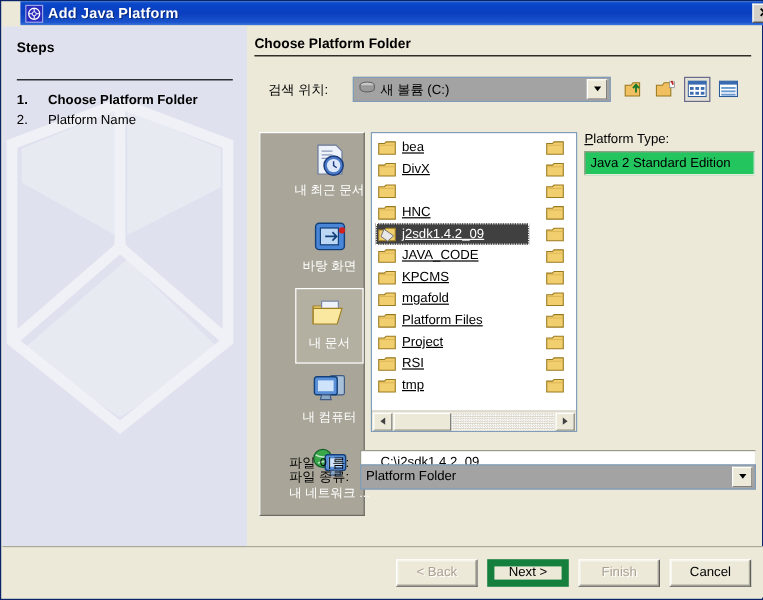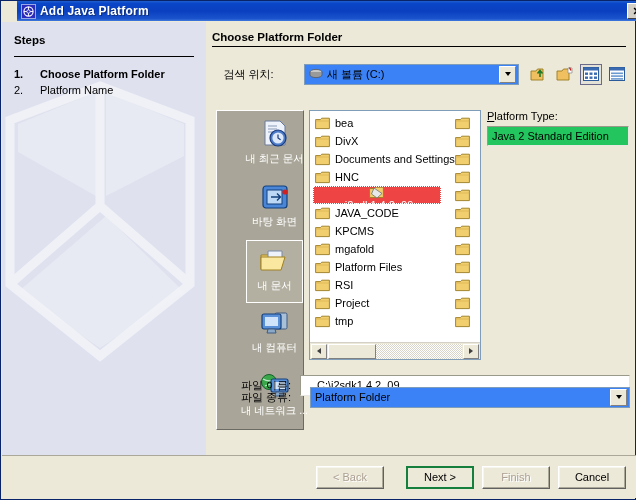--- a/index.html
+++ b/index.html
@@ -62,21 +62,21 @@
   }
   .cube-wm {
     position: absolute; left: -8px; top: 34px;
     width: 212px; height: 330px;
     opacity: 0.55;
     pointer-events: none;
   }
   .steps-inner { position: relative; padding: 12px 10px 0 12px; }
   .steps-title {
     font-size: 11.5px; font-weight: bold; color: #000;
-    margin-bottom: 10px;
+    margin-bottom: 20px;
   }
   .steps-rule {
     height: 0; border-top: 1px solid #000;
     margin: 0 2px 11px 0;
   }
   .step-row { display: flex; margin-bottom: 4px; font-size: 11px; }
   .step-num { width: 26px; flex: none; color: #000; }
   .step-lbl { color: #000; }
   .step-row.active .step-num,
   .step-row.active .step-lbl { font-weight: bold; }
@@ -97,24 +97,24 @@
   .lookin-row {
     position: absolute; left: 6px; top: 40px;
     width: 418px; height: 24px;
     display: flex; align-items: center;
   }
   .lookin-label {
     width: 82px; flex: none; text-align: center;
     padding-right: 9px; font-size: 11px; color: #000;
   }
   .combo {
-    height: 21px; background: #3b82f6;
+    height: 21px; background: #a3a3a3;
     border: 1px solid #7f9db9;
     display: flex; align-items: center;
-    font-size: 11px; color: #000; margin-left: 10px;
+    font-size: 11px; color: #000;
   }
   .combo.lookin { width: 215px; flex: none; }
   .combo-text { flex: 1; padding-left: 4px; white-space: nowrap; overflow: hidden; display:flex; align-items:center; gap:4px;}
   .combo-arrow {
     width: 17px; height: 17px; margin: 0 2px 0 0; flex: none;
     background: #ece9d8;
     border: 1px solid #ffffff;
     border-right-color: #808080; border-bottom-color: #808080;
     display: flex; align-items: center; justify-content: center;
   }
@@ -172,26 +172,25 @@
   .fl-cols { position: absolute; left: 0; top: 0; right: 0; bottom: 18px; display: flex; }
   .fl-col { padding: 3px 0 0 3px; }
   .fl-col.c1 { width: 140px; flex: none; }
   .fl-col.c2 { flex: 1; }
   .fl-item {
     height: 18px; display: flex; align-items: center;
     padding-left: 2px; font-size: 11px; color: #000;
     white-space: nowrap;
   }
   .fl-item .ico { width: 18px; flex: none; display: flex; align-items: center; }
-  .fl-item .nm { padding-left: 2px; }
+  .fl-item .nm { padding-left: 2px; text-decoration: underline; }
   .fl-item.sel {
-    background: #ef4444; color: #ffffff;
+    background: #404040; color: #ffffff;
     outline: 1px dotted #ffffff; outline-offset: -1px;
     width: 128px;
-    flex-direction: column;
   }
   .hscroll {
     position: absolute; left: 0; right: 0; bottom: 0; height: 17px;
     background: #ece9d8;
     border-top: 1px solid #d4d0c8;
     display: flex; align-items: center;
   }
   .hs-btn {
     width: 16px; height: 15px; flex: none; margin: 0 1px;
     background: #ece9d8;
@@ -257,21 +256,21 @@
   .btn {
     width: 68px; height: 23px;
     background: #ece9d8;
     border: 1px solid #ffffff;
     border-right-color: #606060; border-bottom-color: #606060;
     box-shadow: inset -1px -1px 0 #aca899, inset 1px 1px 0 #f6f5ee;
     display: flex; align-items: center; justify-content: center;
     font-size: 11px; color: #000;
   }
   .btn.disabled { color: #aca094; text-shadow: 1px 1px 0 #ffffff; }
-  .btn.default { border: 2px solid #15803d; box-shadow: none; margin-left: 14px; }
+  .btn.default { border: 6px solid #15803d; box-shadow: none; }
 </style>
 </head>
 <body>
 
 <div id="app">
 
   <div class="titlebar">
     <div class="tb-icon">
       <svg width="11" height="11" viewBox="0 0 11 11">
         <circle cx="5.5" cy="5.5" r="4.6" fill="none" stroke="#ffffff" stroke-width="1.1"></circle>
@@ -457,21 +456,20 @@
               </span>
             <span class="nm">DivX</span>
           </div>
           <div class="fl-item">
             <span class="ico">
                 <svg width="15" height="13" viewBox="0 0 15 13">
                   <path d="M0.6 2.6 L5.4 2.6 L6.7 1.2 L14.4 1.2 L14.4 11.6 L0.6 11.6 Z" fill="#f2cf6e" stroke="#9a7a20" stroke-width="0.9"></path>
                   <path d="M0.6 4 L14.4 4" stroke="#d8b050" stroke-width="0.7"></path>
                 </svg>
               </span>
-            <span class="nm">Documents and Settings</span>
           </div>
           <div class="fl-item">
             <span class="ico">
                 <svg width="15" height="13" viewBox="0 0 15 13">
                   <path d="M0.6 2.6 L5.4 2.6 L6.7 1.2 L14.4 1.2 L14.4 11.6 L0.6 11.6 Z" fill="#f2cf6e" stroke="#9a7a20" stroke-width="0.9"></path>
                   <path d="M0.6 4 L14.4 4" stroke="#d8b050" stroke-width="0.7"></path>
                 </svg>
               </span>
             <span class="nm">HNC</span>
           </div>
@@ -520,30 +518,30 @@
               </span>
             <span class="nm">Platform Files</span>
           </div>
           <div class="fl-item">
             <span class="ico">
                 <svg width="15" height="13" viewBox="0 0 15 13">
                   <path d="M0.6 2.6 L5.4 2.6 L6.7 1.2 L14.4 1.2 L14.4 11.6 L0.6 11.6 Z" fill="#f2cf6e" stroke="#9a7a20" stroke-width="0.9"></path>
                   <path d="M0.6 4 L14.4 4" stroke="#d8b050" stroke-width="0.7"></path>
                 </svg>
               </span>
+            <span class="nm">Project</span>
+          </div>
+          <div class="fl-item">
+            <span class="ico">
+                <svg width="15" height="13" viewBox="0 0 15 13">
+                  <path d="M0.6 2.6 L5.4 2.6 L6.7 1.2 L14.4 1.2 L14.4 11.6 L0.6 11.6 Z" fill="#f2cf6e" stroke="#9a7a20" stroke-width="0.9"></path>
+                  <path d="M0.6 4 L14.4 4" stroke="#d8b050" stroke-width="0.7"></path>
+                </svg>
+              </span>
             <span class="nm">RSI</span>
-          </div>
-          <div class="fl-item">
-            <span class="ico">
-                <svg width="15" height="13" viewBox="0 0 15 13">
-                  <path d="M0.6 2.6 L5.4 2.6 L6.7 1.2 L14.4 1.2 L14.4 11.6 L0.6 11.6 Z" fill="#f2cf6e" stroke="#9a7a20" stroke-width="0.9"></path>
-                  <path d="M0.6 4 L14.4 4" stroke="#d8b050" stroke-width="0.7"></path>
-                </svg>
-              </span>
-            <span class="nm">Project</span>
           </div>
           <div class="fl-item">
             <span class="ico">
                 <svg width="15" height="13" viewBox="0 0 15 13">
                   <path d="M0.6 2.6 L5.4 2.6 L6.7 1.2 L14.4 1.2 L14.4 11.6 L0.6 11.6 Z" fill="#f2cf6e" stroke="#9a7a20" stroke-width="0.9"></path>
                   <path d="M0.6 4 L14.4 4" stroke="#d8b050" stroke-width="0.7"></path>
                 </svg>
               </span>
             <span class="nm">tmp</span>
           </div>

